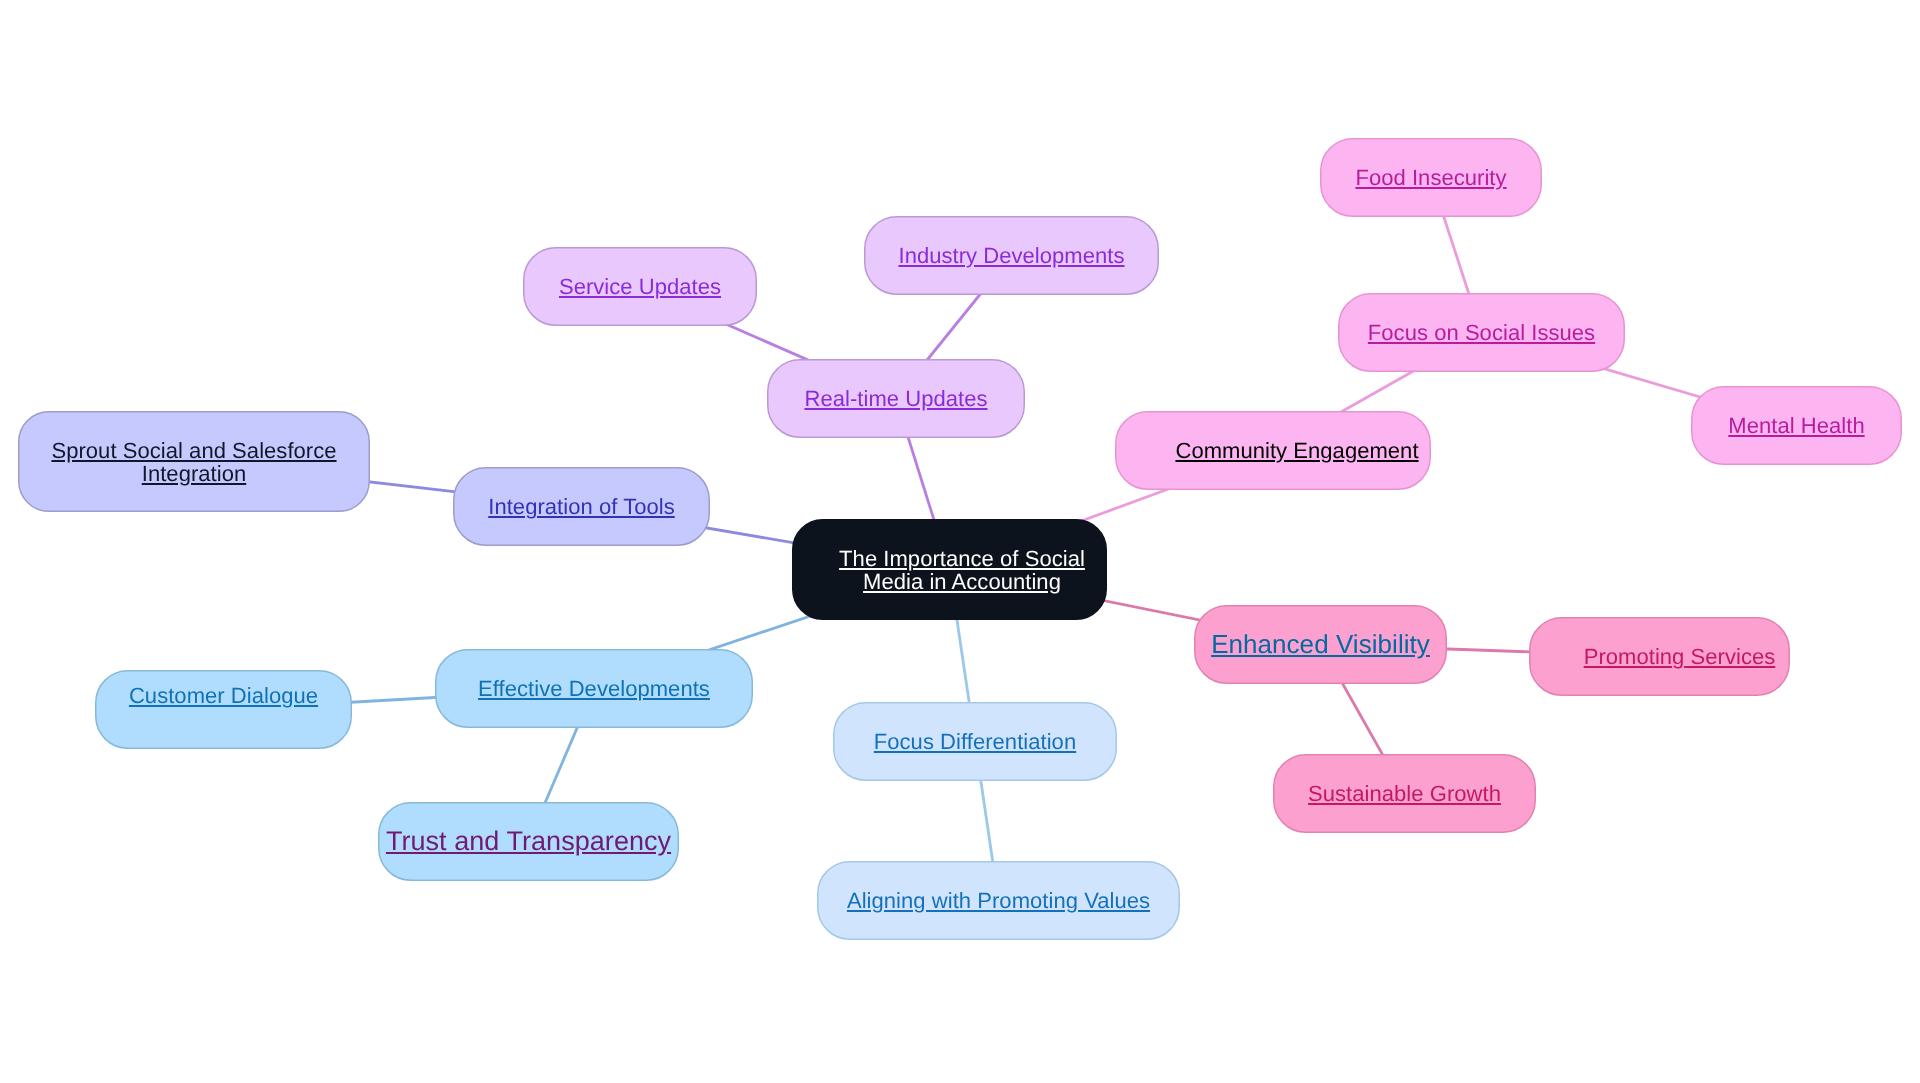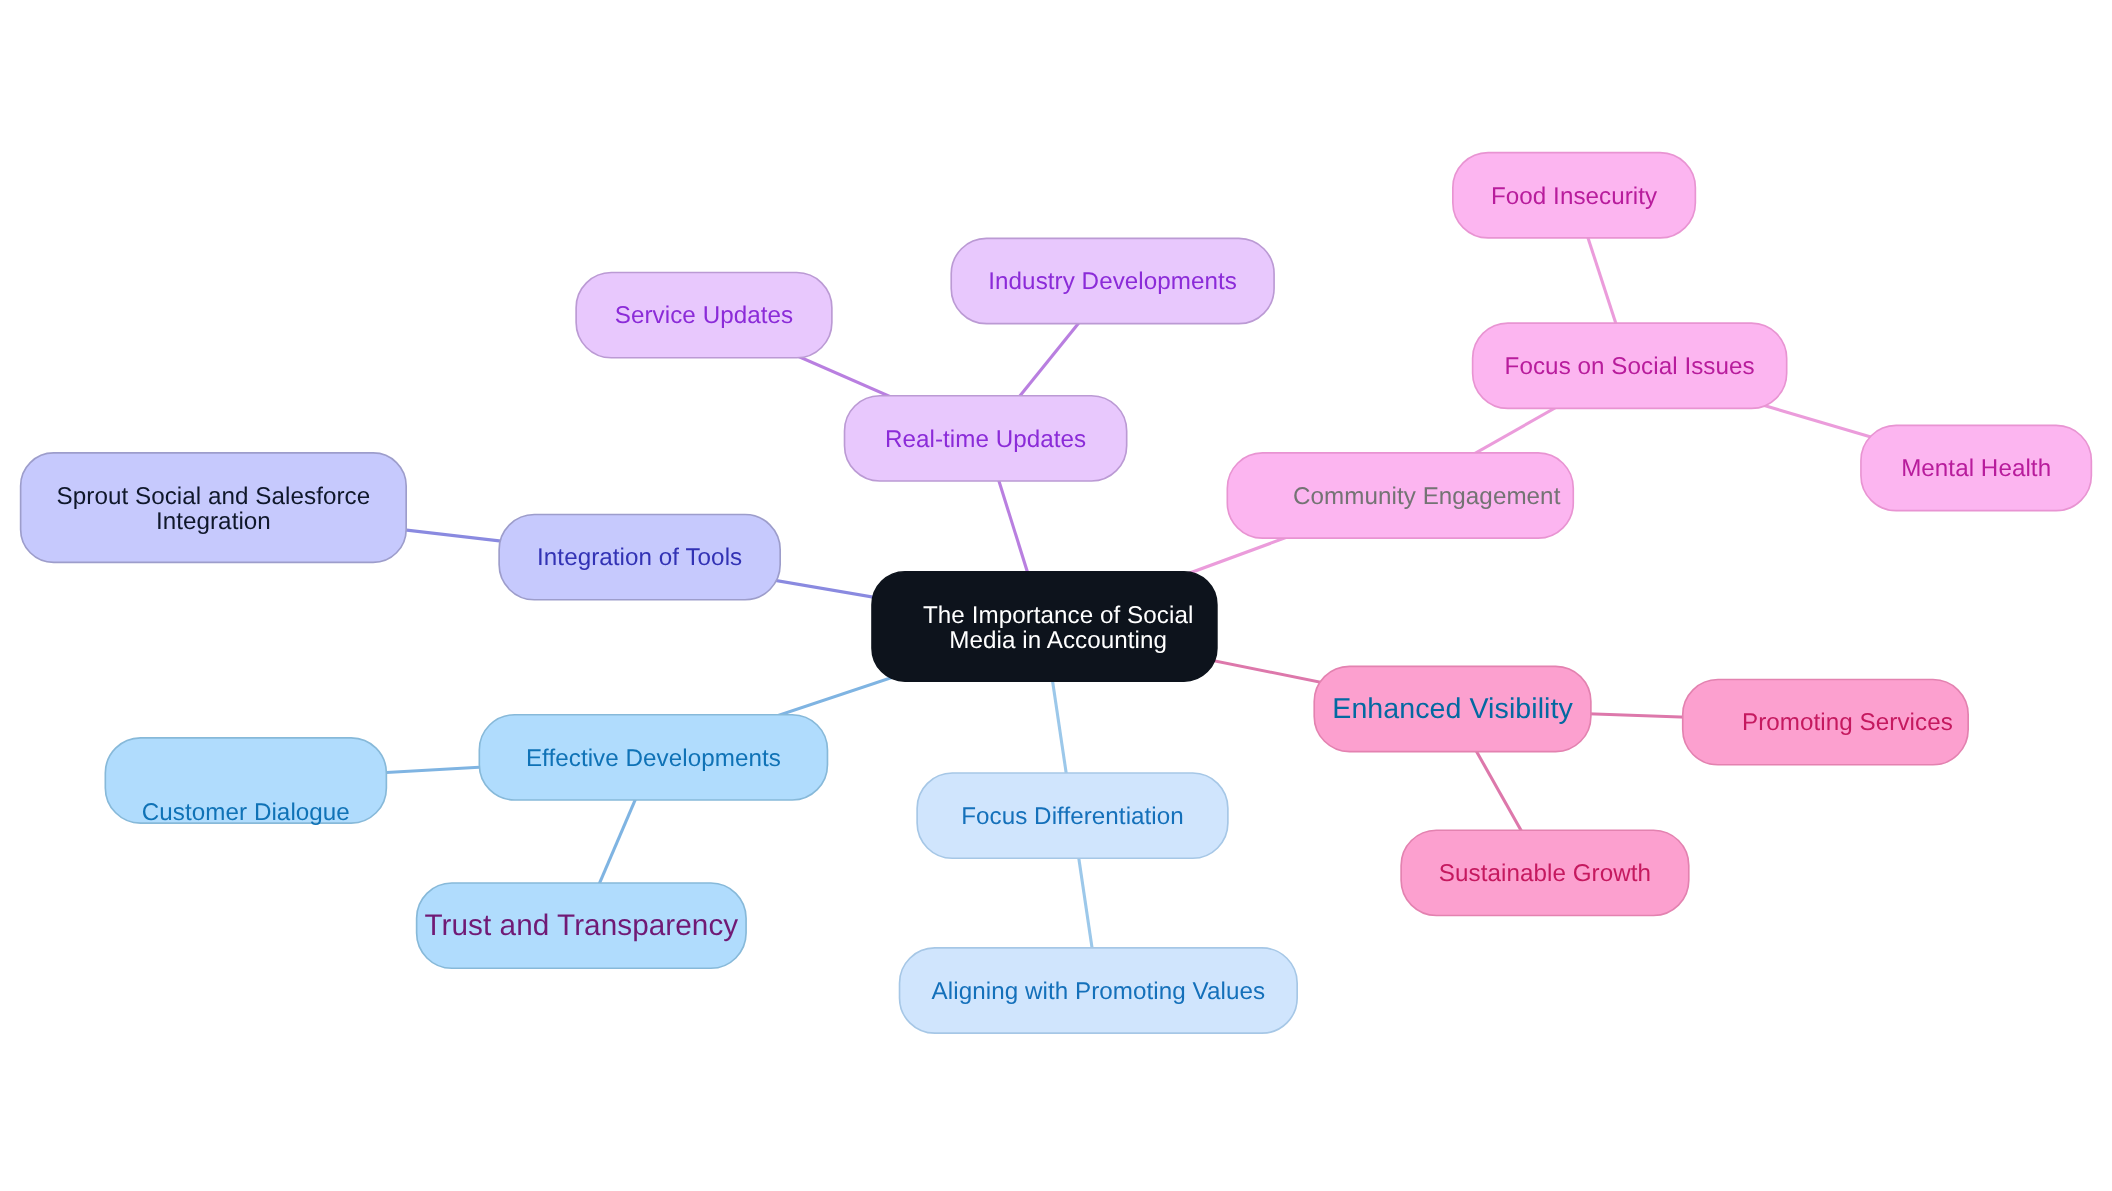--- a/index.html
+++ b/index.html
@@ -6,21 +6,21 @@
   html,body{margin:0;padding:0;}
   body{width:1920px;height:1083px;overflow:hidden;background:#ffffff;
        font-family:"Liberation Sans",sans-serif;-webkit-font-smoothing:antialiased;
        text-rendering:geometricPrecision;}
   #mindmap{position:relative;width:1920px;height:1083px;background:#ffffff;}
   #edge-layer{position:absolute;left:0;top:0;width:1920px;height:1083px;overflow:visible;}
   .edge{fill:none;stroke-linecap:butt;}
   .node{position:absolute;box-sizing:border-box;display:flex;align-items:center;
         justify-content:center;text-align:center;transform:translateZ(0);}
   .label{display:block;line-height:23px;letter-spacing:0.05px;}
-  .label .line{display:block;white-space:pre;}
+  .label .line{display:block;white-space:pre;text-decoration:underline;}
 </style>
 </head>
 <body>
 
 <div id="mindmap">
 
   <svg id="edge-layer" viewBox="0 0 1920 1083" width="1920" height="1083">
     <path class="edge" d="M 949.5 569.5 L 581.5 506.5" stroke="#8a8ae0" stroke-width="2.8"></path>
     <path class="edge" d="M 581.5 506.5 L 194 461.5" stroke="#8a8ae0" stroke-width="2.8"></path>
     <path class="edge" d="M 949.5 569.5 L 896 398.5" stroke="#b97fe0" stroke-width="2.8"></path>
@@ -84,21 +84,21 @@
       <span class="label" style="color:#8b2bd8;font-size:22px;">
         <span class="line">Service Updates</span>
       </span>
     </div>
     <div class="node node--purple" style="left:864px;top:216px;width:295px;height:79px;">
       <span class="label" style="color:#8b2bd8;font-size:22px;">
         <span class="line">Industry Developments</span>
       </span>
     </div>
     <div class="node node--pink-light" style="left:1115px;top:411px;width:316px;height:79px;">
-      <span class="label" style="color:#737373;font-size:22px;margin-left:48px;">
+      <span class="label" style="color:#000000;font-size:22px;margin-left:48px;">
         <span class="line">Community Engagement</span>
       </span>
     </div>
     <div class="node node--pink-light" style="left:1338px;top:293px;width:287px;height:79px;">
       <span class="label" style="color:#b81c9c;font-size:22px;">
         <span class="line">Focus on Social Issues</span>
       </span>
     </div>
     <div class="node node--pink-light" style="left:1320px;top:138px;width:222px;height:79px;">
       <span class="label" style="color:#b81c9c;font-size:22px;">
@@ -123,21 +123,21 @@
     <div class="node node--pink-dark" style="left:1273px;top:754px;width:263px;height:79px;">
       <span class="label" style="color:#c5195f;font-size:22px;">
         <span class="line">Sustainable Growth</span>
       </span>
     </div>
     <div class="node node--blue-mid" style="left:435px;top:649px;width:318px;height:79px;">
       <span class="label" style="color:#0f72b6;font-size:22px;">
         <span class="line">Effective Developments</span>
       </span>
     </div>
-    <div class="node node--blue-mid" style="left:95px;top:692px;width:257px;height:90px;">
+    <div class="node node--blue-mid" style="left:95px;top:650px;width:257px;height:90px;">
       <span class="label" style="color:#0f72b6;font-size:22px;">
         <span class="line">Customer Dialogue</span>
       </span>
     </div>
     <div class="node node--blue-mid" style="left:378px;top:802px;width:301px;height:79px;">
       <span class="label" style="color:#701a75;font-size:27px;">
         <span class="line">Trust and Transparency</span>
       </span>
     </div>
     <div class="node node--blue-light" style="left:833px;top:702px;width:284px;height:79px;">

